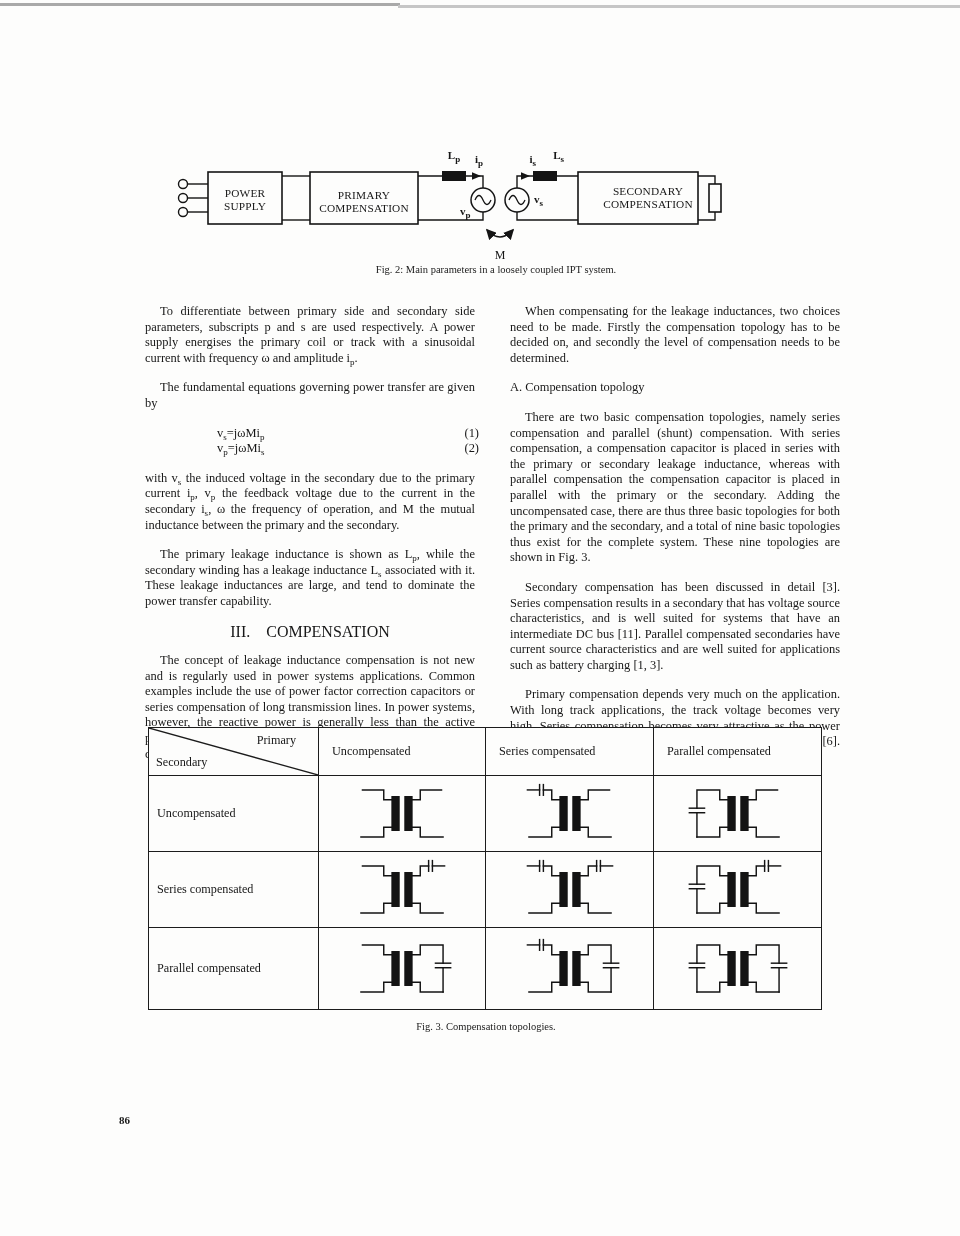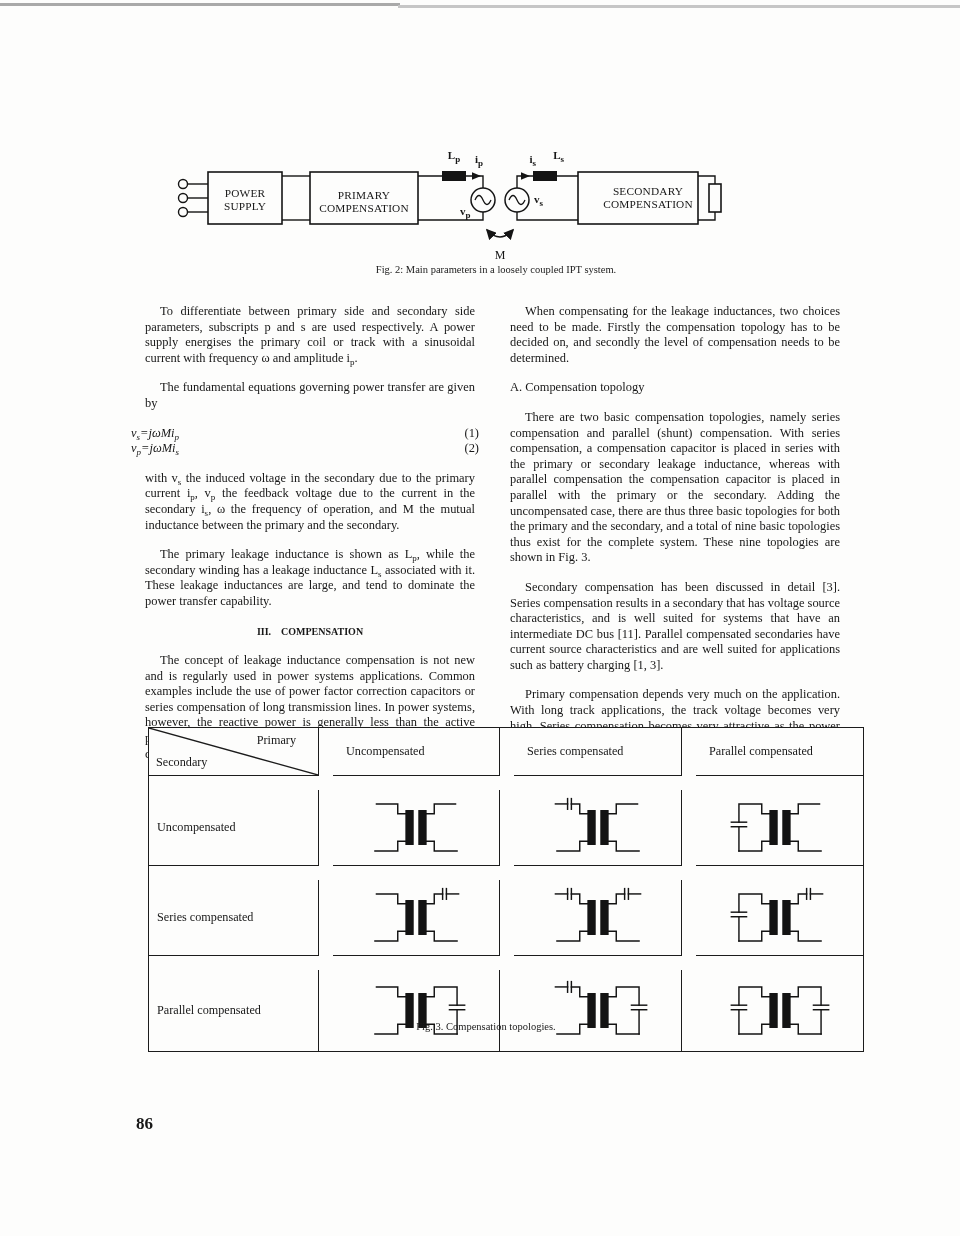--- a/index.html
+++ b/index.html
@@ -16,40 +16,40 @@
   #fig2-caption{top:264px;transform:translateX(16px);}
   #fig3-caption{top:1021px;transform:translateX(6px);}
   
   .col{position:absolute;width:358px;font-size:12.45px;line-height:15.6px;text-align:justify;}
   #left-col{left:131px;top:290px;}
   #right-col{left:496px;top:290px;}
   .col p{margin:14px;text-indent:15px;}
   .col p.noindent{text-indent:0;}
   sub{font-size:9px;line-height:0;}
   .eqrow{display:flex;align-items:baseline;}
-  .eqrow .formula{font-style:italic;}
+  .eqrow .formula{margin-left:86px;}
   .eqrow .eqnum{margin-left:auto;margin-right:10px;}
   .conj{text-indent:17px !important;}
-  .section-heading{text-align:center;font-size:10px;font-weight:bold;margin:8px 0 8px;text-indent:0 !important;}
+  .section-heading{text-align:center;font-size:16px;font-weight:normal;margin:8px 0 8px;text-indent:0 !important;}
   .subheading{margin:9px 0 9px;text-indent:0 !important;}
   
   #fig3-table{position:absolute;left:148px;top:727px;display:grid;
               grid-template-columns:170px 167px 168px 167px;
               grid-template-rows:48px 76px 76px 81px;
-              border:1.7px solid #1c1c1c;background:#fdfdfc;gap:14px;}
+              border:1.7px solid #1c1c1c;background:#fdfdfc;}
   .t-cell{border-right:1.4px solid #1c1c1c;border-bottom:1.4px solid #1c1c1c;
           position:relative;display:flex;align-items:center;font-size:12.2px;}
   .t-cell.lastcol{border-right:none;}
   .t-cell.lastrow{border-bottom:none;}
   .t-head{padding-left:13px;}
   .t-rowlabel{padding-left:8px;}
   .t-circ{justify-content:center;}
   .corner-primary{position:absolute;top:5px;right:22px;}
   .corner-secondary{position:absolute;bottom:5px;left:7px;margin-top:32px;}
-  #page-num{position:absolute;left:136px;top:1114px;font-size:17px;font-weight:bold;}
+  #page-num{position:absolute;left:119px;top:1114px;font-size:11px;font-weight:bold;}
 </style>
 </head>
 <body>
 
 <div id="page">
 
   <div class="scanline" style="left:0;top:3px;width:400px;height:3px;background:#a9a9a9;"></div>
   <div class="scanline" style="left:398px;top:5px;width:562px;height:3px;background:#c6c6c6;"></div>
 
   <div id="fig2">

